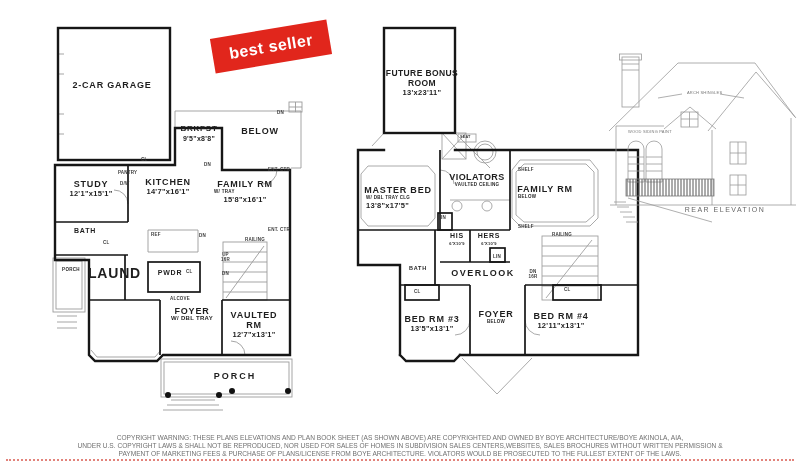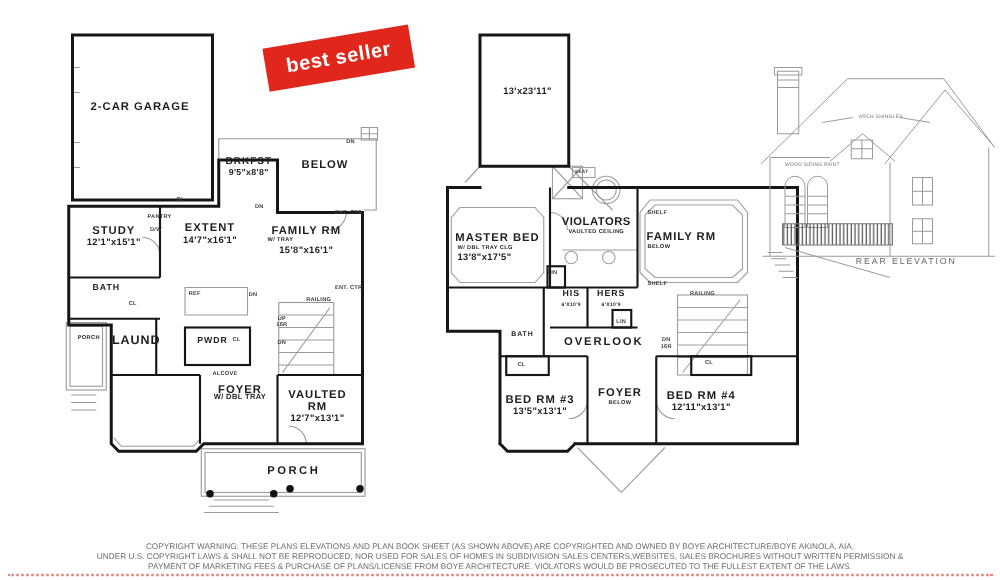--- a/index.html
+++ b/index.html
@@ -138,36 +138,36 @@
     <div class="rd" style="font-size:7px">9'5"x8'8"</div>
   </div>
   <div class="room" style="left:232px;top:126px;width:56px">
     <div class="rn">BELOW</div>
   </div>
   <div class="room" style="left:58px;top:179px;width:66px">
     <div class="rn">STUDY</div>
     <div class="rd">12'1"x15'1"</div>
   </div>
   <div class="room" style="left:136px;top:177px;width:64px">
-    <div class="rn">EXTENT</div>
+    <div class="rn">KITCHEN</div>
     <div class="rd">14'7"x16'1"</div>
   </div>
   <div class="room" style="left:208px;top:179px;width:74px">
     <div class="rn">FAMILY RM</div>
     <div class="rs" style="text-align:left;padding-left:6px">W/ TRAY</div>
     <div class="rd">15'8"x16'1"</div>
   </div>
   <div class="room" style="left:68px;top:226px;width:34px">
     <div class="rn" style="font-size:7px">BATH</div>
   </div>
   <div class="room" style="left:58px;top:267px;width:26px">
     <div class="rs" style="font-size:4.5px">PORCH</div>
   </div>
   <div class="room" style="left:88px;top:268px;width:42px">
-    <div class="rn" style="font-size:10px">LAUND</div>
+    <div class="rn" style="font-size:14px">LAUND</div>
   </div>
   <div class="room" style="left:153px;top:268px;width:34px">
     <div class="rn" style="font-size:7px">PWDR</div>
   </div>
   <div class="room" style="left:164px;top:306px;width:56px">
     <div class="rn">FOYER</div>
     <div class="rs" style="font-size:6px">W/ DBL TRAY</div>
   </div>
   <div class="room" style="left:222px;top:310px;width:64px">
     <div class="rn">VAULTED RM</div>
@@ -187,20 +187,21 @@
   <div class="t" style="left:268px;top:227px">ENT. CTR</div>
   <div class="t" style="left:151px;top:232px">REF</div>
   <div class="t" style="left:103px;top:240px">CL</div>
   <div class="t" style="left:245px;top:237px">RAILING</div>
   <div class="t" style="left:220px;top:252px;width:11px">UP 16R</div>
   <div class="t" style="left:222px;top:271px">DN</div>
   <div class="t" style="left:186px;top:269px">CL</div>
   <div class="t" style="left:170px;top:296px">ALCOVE</div>
 
   <div class="room" style="left:384px;top:68px;width:76px">
+    <div class="rn" style="font-size:8.5px;letter-spacing:.4px">FUTURE BONUS ROOM</div>
     <div class="rd">13'x23'11"</div>
   </div>
   <div class="room" style="left:360px;top:185px;width:76px">
     <div class="rn">MASTER BED</div>
     <div class="rs" style="text-align:left;padding-left:6px">W/ DBL TRAY CLG</div>
     <div class="rd" style="text-align:left;padding-left:6px">13'8"x17'5"</div>
   </div>
   <div class="room" style="left:440px;top:172px;width:74px">
     <div class="rn" style="letter-spacing:.4px">VIOLATORS</div>
     <div class="rs">VAULTED CEILING</div>

